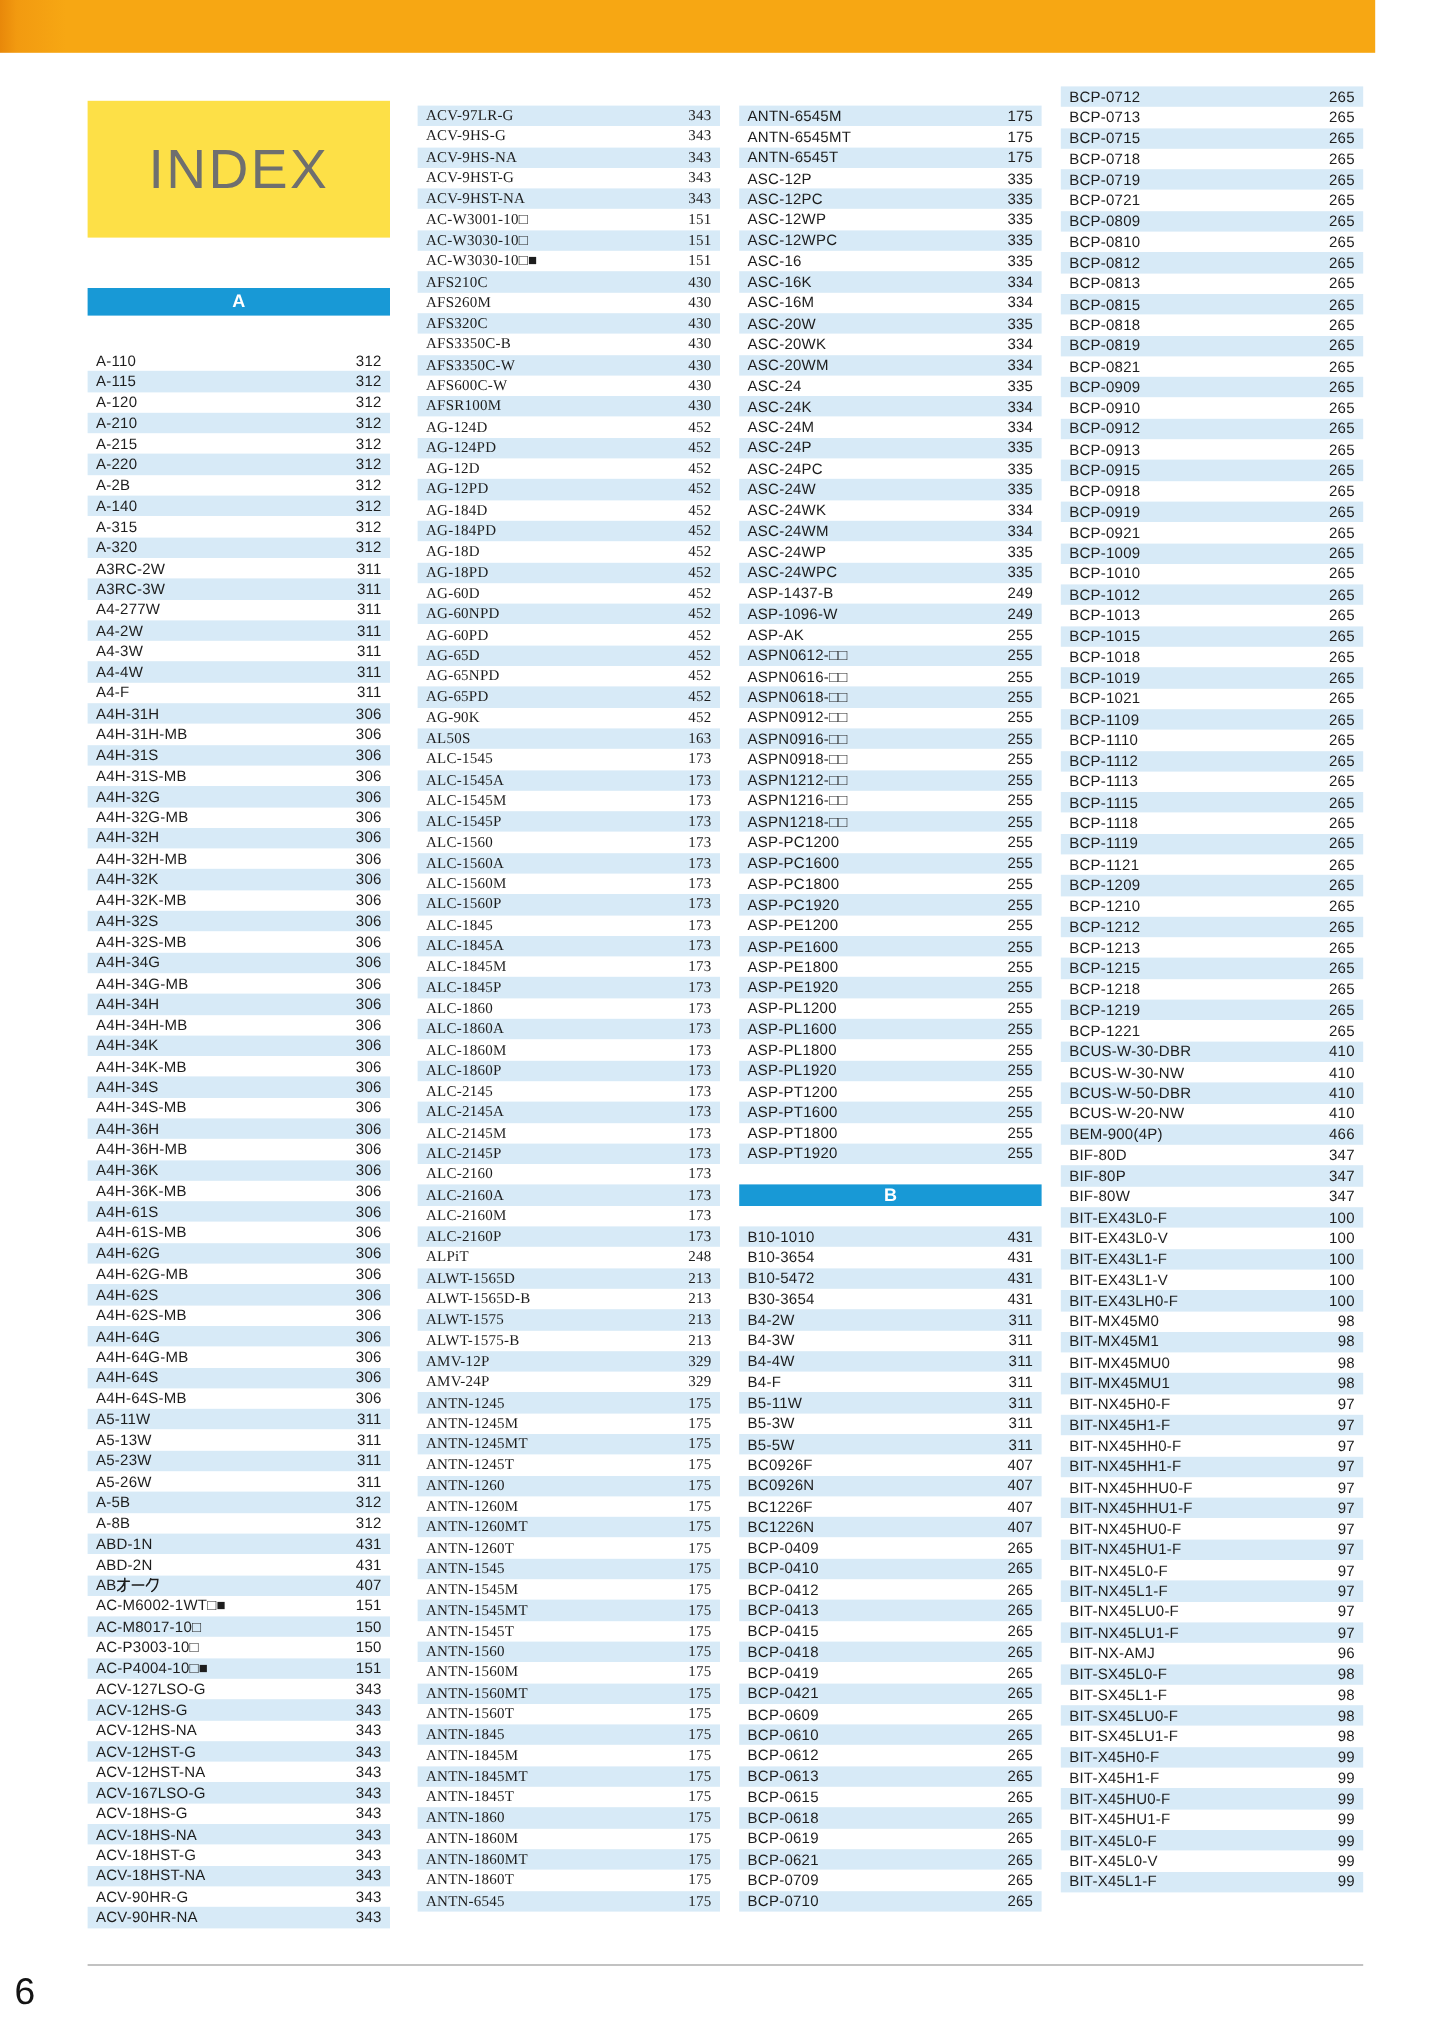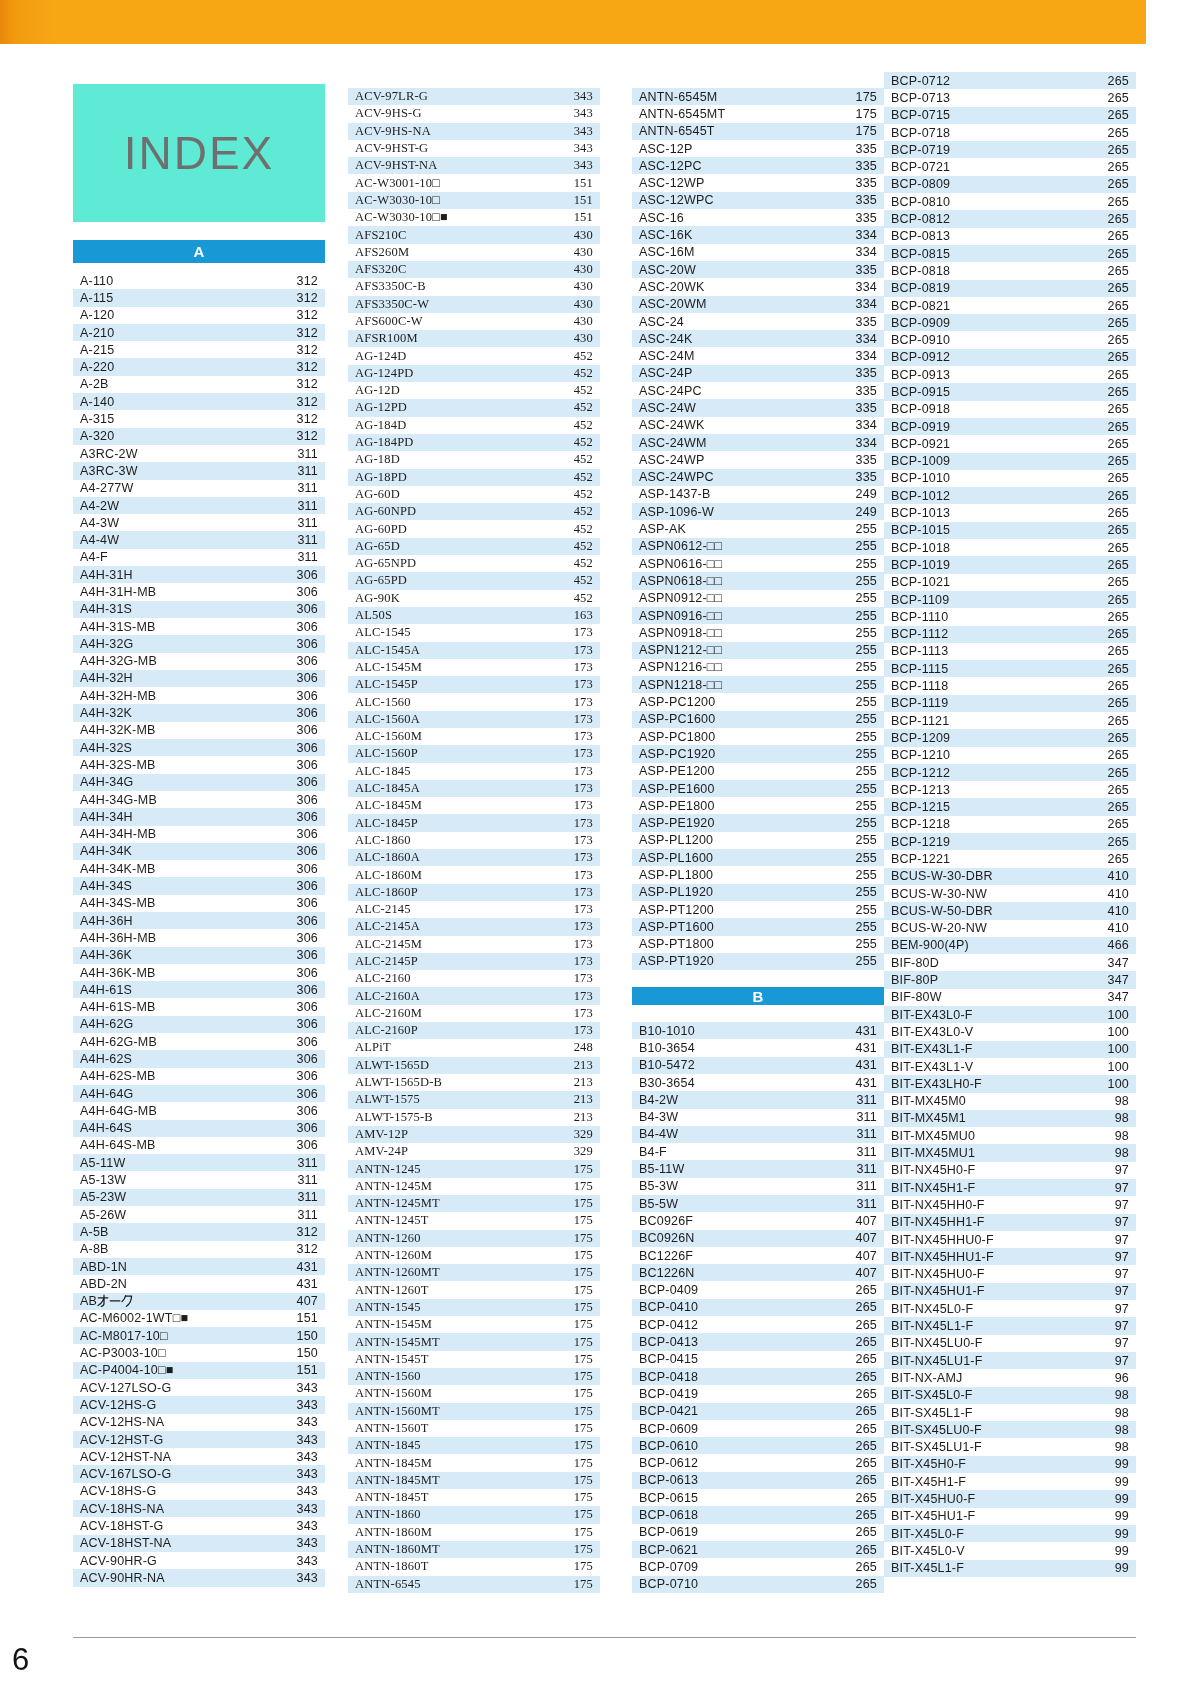--- a/index.html
+++ b/index.html
@@ -10,38 +10,38 @@
     font-family:"Liberation Sans","DejaVu Sans",sans-serif;
     overflow:hidden;
   }
   .topbar {
     position:absolute; left:0; top:0;
     width:1146px; height:44px;
     background:linear-gradient(90deg,#e8880a 0px,#f29a10 14px,#f7a713 55px,#f7a713 100%);
   }
   .index-box {
     position:absolute; left:73px; top:84px;
-    width:252px; height:138px;
-    background:#5eead4;
+    width:252px; height:114px;
+    background:#fde047;
     display:flex; align-items:center; justify-content:center;
   }
   .index-box .index-title {
     font-size:46px; color:#6f6f6f; letter-spacing:2px;
   }
   .section-bar-a {
     position:absolute; left:73px; top:240px;
     width:252px; height:23px;
     background:#1899d6;
     color:#ffffff; font-weight:bold; font-size:15px;
     display:flex; align-items:center; justify-content:center;
   }
   .col { position:absolute; width:252px; }
-  .col-0 { left:73px;  top:272px; }
+  .col-0 { left:73px;  top:292px; }
   .col-1 { left:348px; top:88px;font-family:Liberation Serif, serif; }
-  .col-2 { left:632px; top:88px;text-align:center; }
+  .col-2 { left:616px; top:88px;text-align:center; }
   .col-3 { left:884px; top:72px; }
   .row {
     height:17.3px;
     display:flex; align-items:center; justify-content:space-between;
     padding:0 7px; box-sizing:border-box;
     font-size:12.5px; color:#1d1d1d;
   }
   .row.blue { background:#d7eaf7; }
   .row .code { white-space:nowrap; letter-spacing:0.2px; }
   .row .num  { letter-spacing:0.2px; }

